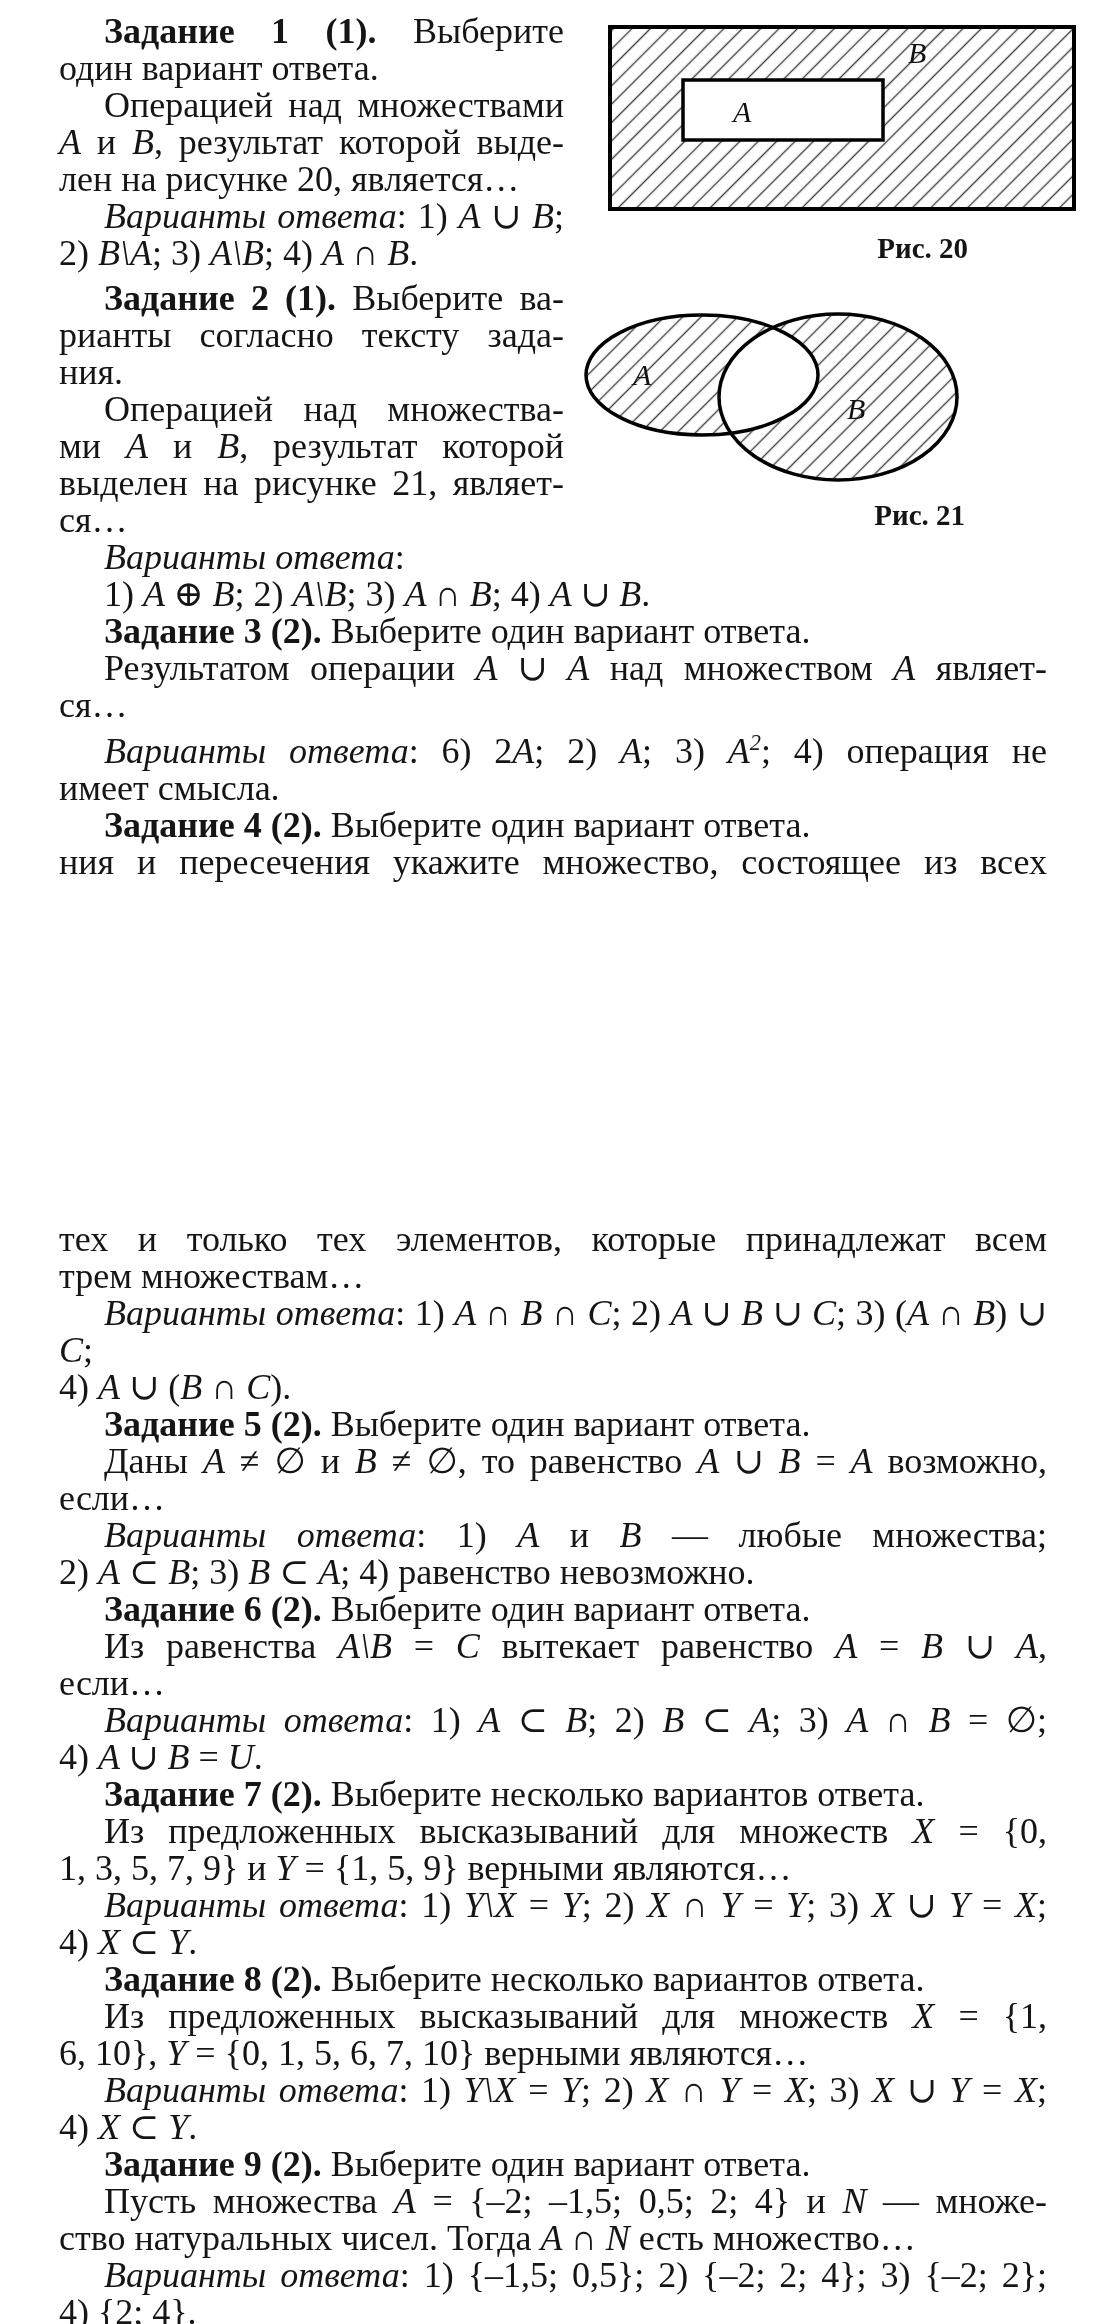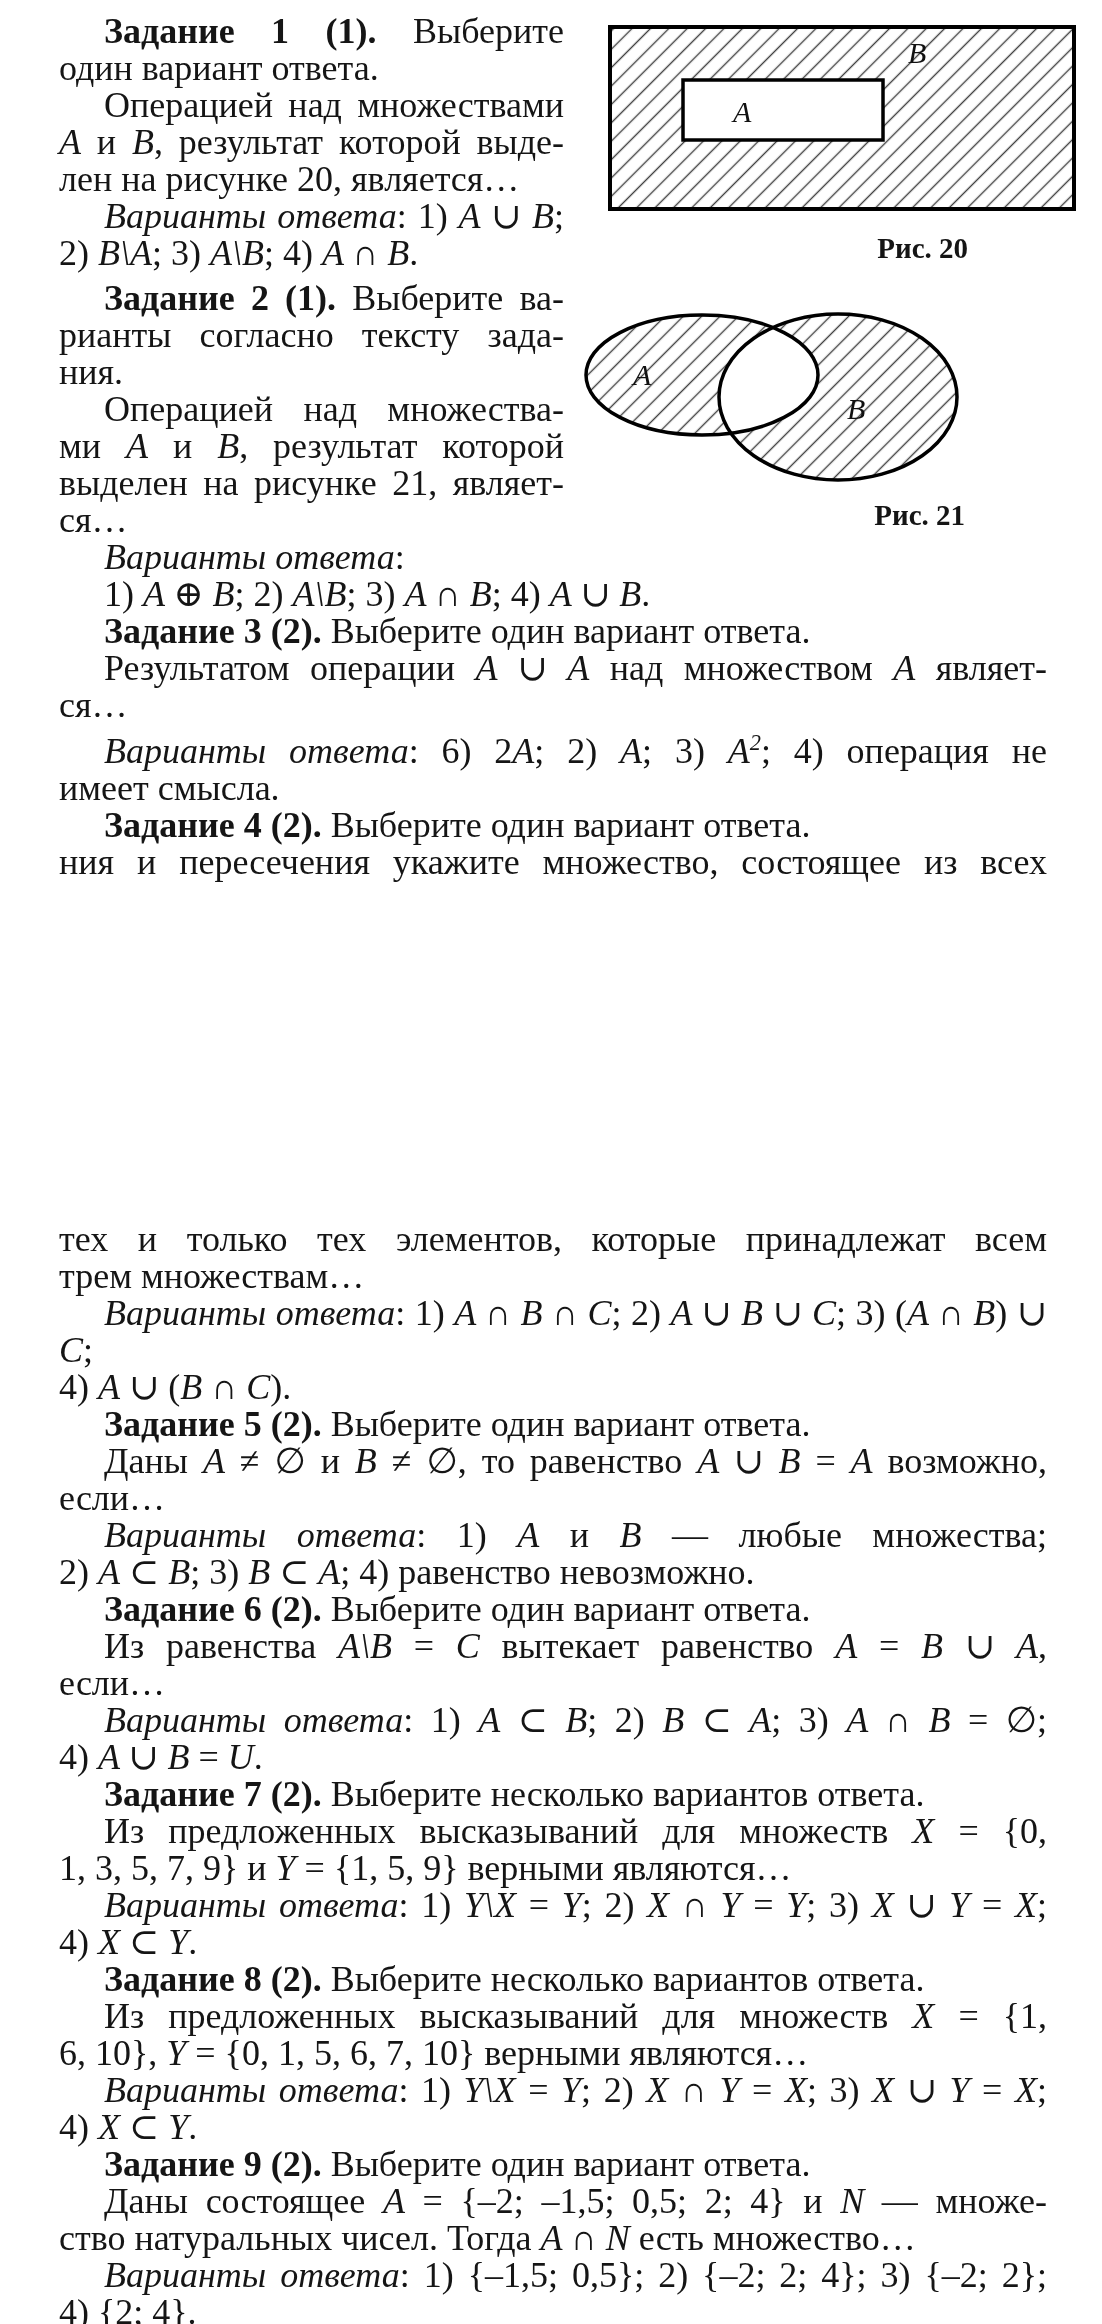--- a/index.html
+++ b/index.html
@@ -81,21 +81,21 @@
         <div class="ln ind j"><span class="s-n">Из предложенных высказываний для множеств </span><span class="s-i">X</span><span class="s-n"> = {0,</span></div>
         <div class="ln"><span class="s-n">1, 3, 5, 7, 9} и </span><span class="s-i">Y</span><span class="s-n"> = {1, 5, 9} верными являются…</span></div>
         <div class="ln ind j"><span class="s-i">Варианты ответа</span><span class="s-n">: 1) </span><span class="s-i">Y\X</span><span class="s-n"> = </span><span class="s-i">Y</span><span class="s-n">; 2) </span><span class="s-i">X ∩ Y</span><span class="s-n"> = </span><span class="s-i">Y</span><span class="s-n">; 3) </span><span class="s-i">X ∪ Y</span><span class="s-n"> = </span><span class="s-i">X</span><span class="s-n">;</span></div>
         <div class="ln"><span class="s-n">4) </span><span class="s-i">X</span><span class="s-n"> ⊂ </span><span class="s-i">Y</span><span class="s-n">.</span></div>
         <div class="ln ind"><span class="s-b">Задание 8 (2).</span><span class="s-n"> Выберите несколько вариантов ответа.</span></div>
         <div class="ln ind j"><span class="s-n">Из предложенных высказываний для множеств </span><span class="s-i">X</span><span class="s-n"> = {1,</span></div>
         <div class="ln"><span class="s-n">6, 10}, </span><span class="s-i">Y</span><span class="s-n"> = {0, 1, 5, 6, 7, 10} верными являются…</span></div>
         <div class="ln ind j"><span class="s-i">Варианты ответа</span><span class="s-n">: 1) </span><span class="s-i">Y\X</span><span class="s-n"> = </span><span class="s-i">Y</span><span class="s-n">; 2) </span><span class="s-i">X ∩ Y</span><span class="s-n"> = </span><span class="s-i">X</span><span class="s-n">; 3) </span><span class="s-i">X ∪ Y</span><span class="s-n"> = </span><span class="s-i">X</span><span class="s-n">;</span></div>
         <div class="ln"><span class="s-n">4) </span><span class="s-i">X</span><span class="s-n"> ⊂ </span><span class="s-i">Y</span><span class="s-n">.</span></div>
         <div class="ln ind"><span class="s-b">Задание 9 (2).</span><span class="s-n"> Выберите один вариант ответа.</span></div>
-        <div class="ln ind j"><span class="s-n">Даны состоящее </span><span class="s-i">A</span><span class="s-n"> = {–2; –1,5; 0,5; 2; 4} и </span><span class="s-i">N</span><span class="s-n"> — множе-</span></div>
+        <div class="ln ind j"><span class="s-n">Пусть множества </span><span class="s-i">A</span><span class="s-n"> = {–2; –1,5; 0,5; 2; 4} и </span><span class="s-i">N</span><span class="s-n"> — множе-</span></div>
         <div class="ln"><span class="s-n">ство натуральных чисел. Тогда </span><span class="s-i">A ∩ N</span><span class="s-n"> есть множество…</span></div>
         <div class="ln ind j"><span class="s-i">Варианты ответа</span><span class="s-n">: 1) {–1,5; 0,5}; 2) {–2; 2; 4}; 3) {–2; 2};</span></div>
         <div class="ln"><span class="s-n">4) {2; 4}.</span></div>
       </div>
   </div>
 
   <div class="figure" style="left:608px; top:25px;">
     <svg width="470" height="190" viewBox="0 0 470 190">
       <defs>
         <pattern id="hatch20" patternUnits="userSpaceOnUse" width="13" height="13" patternTransform="rotate(45)">

